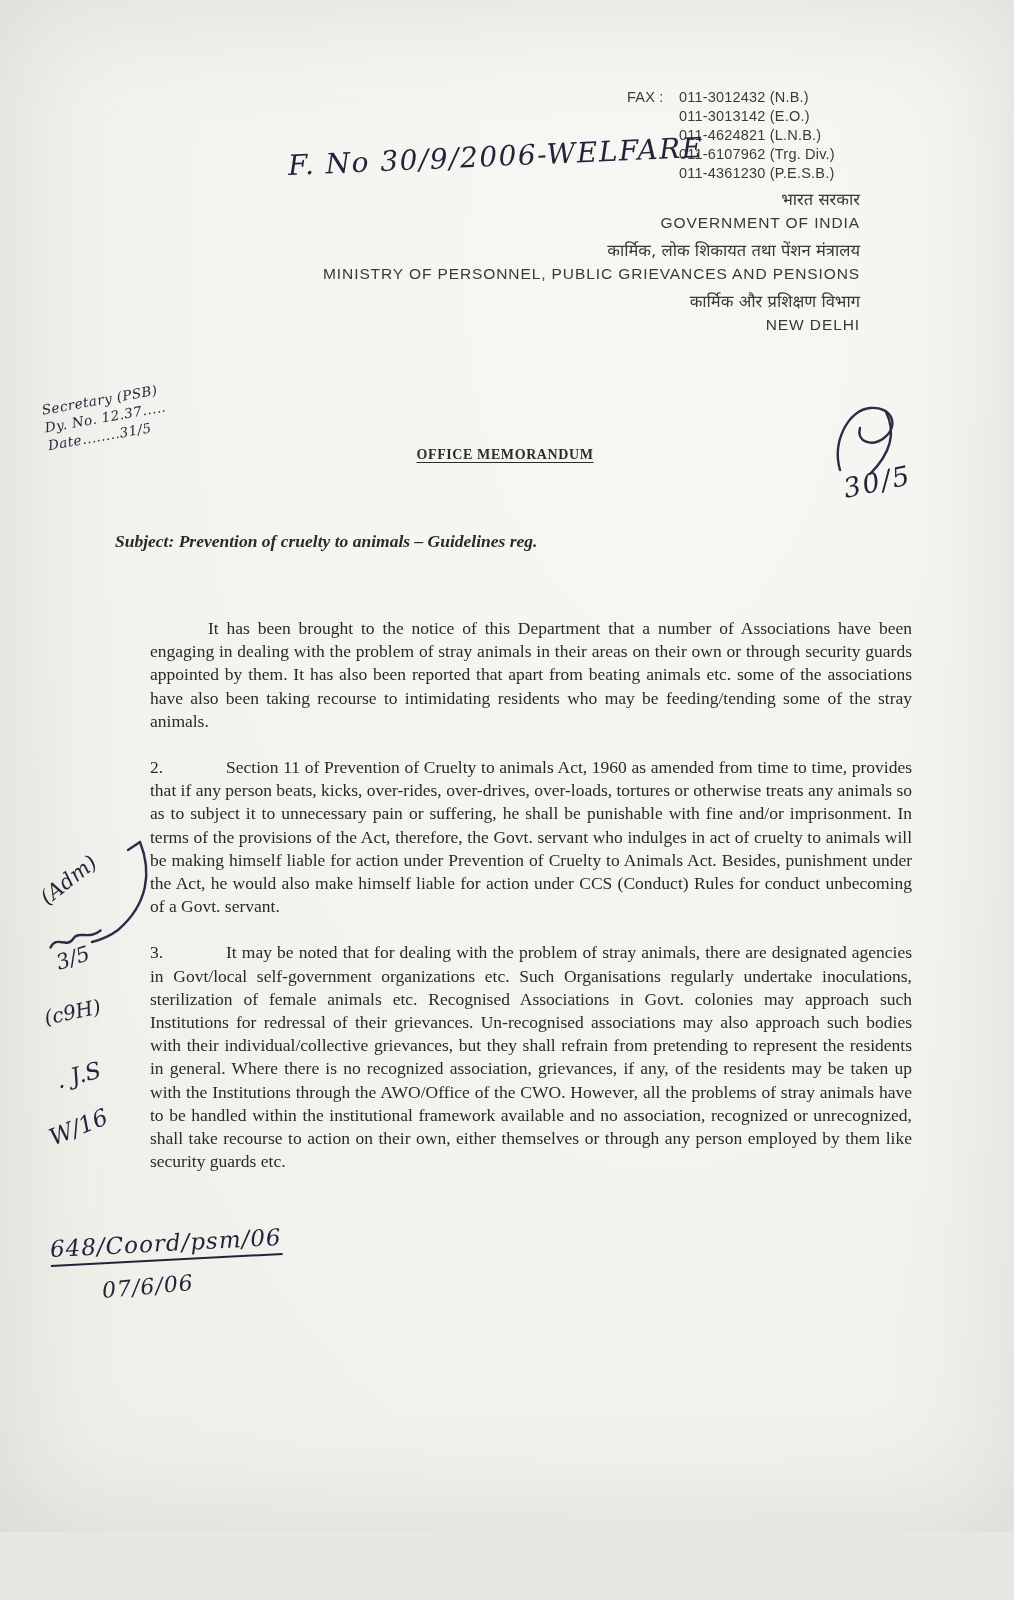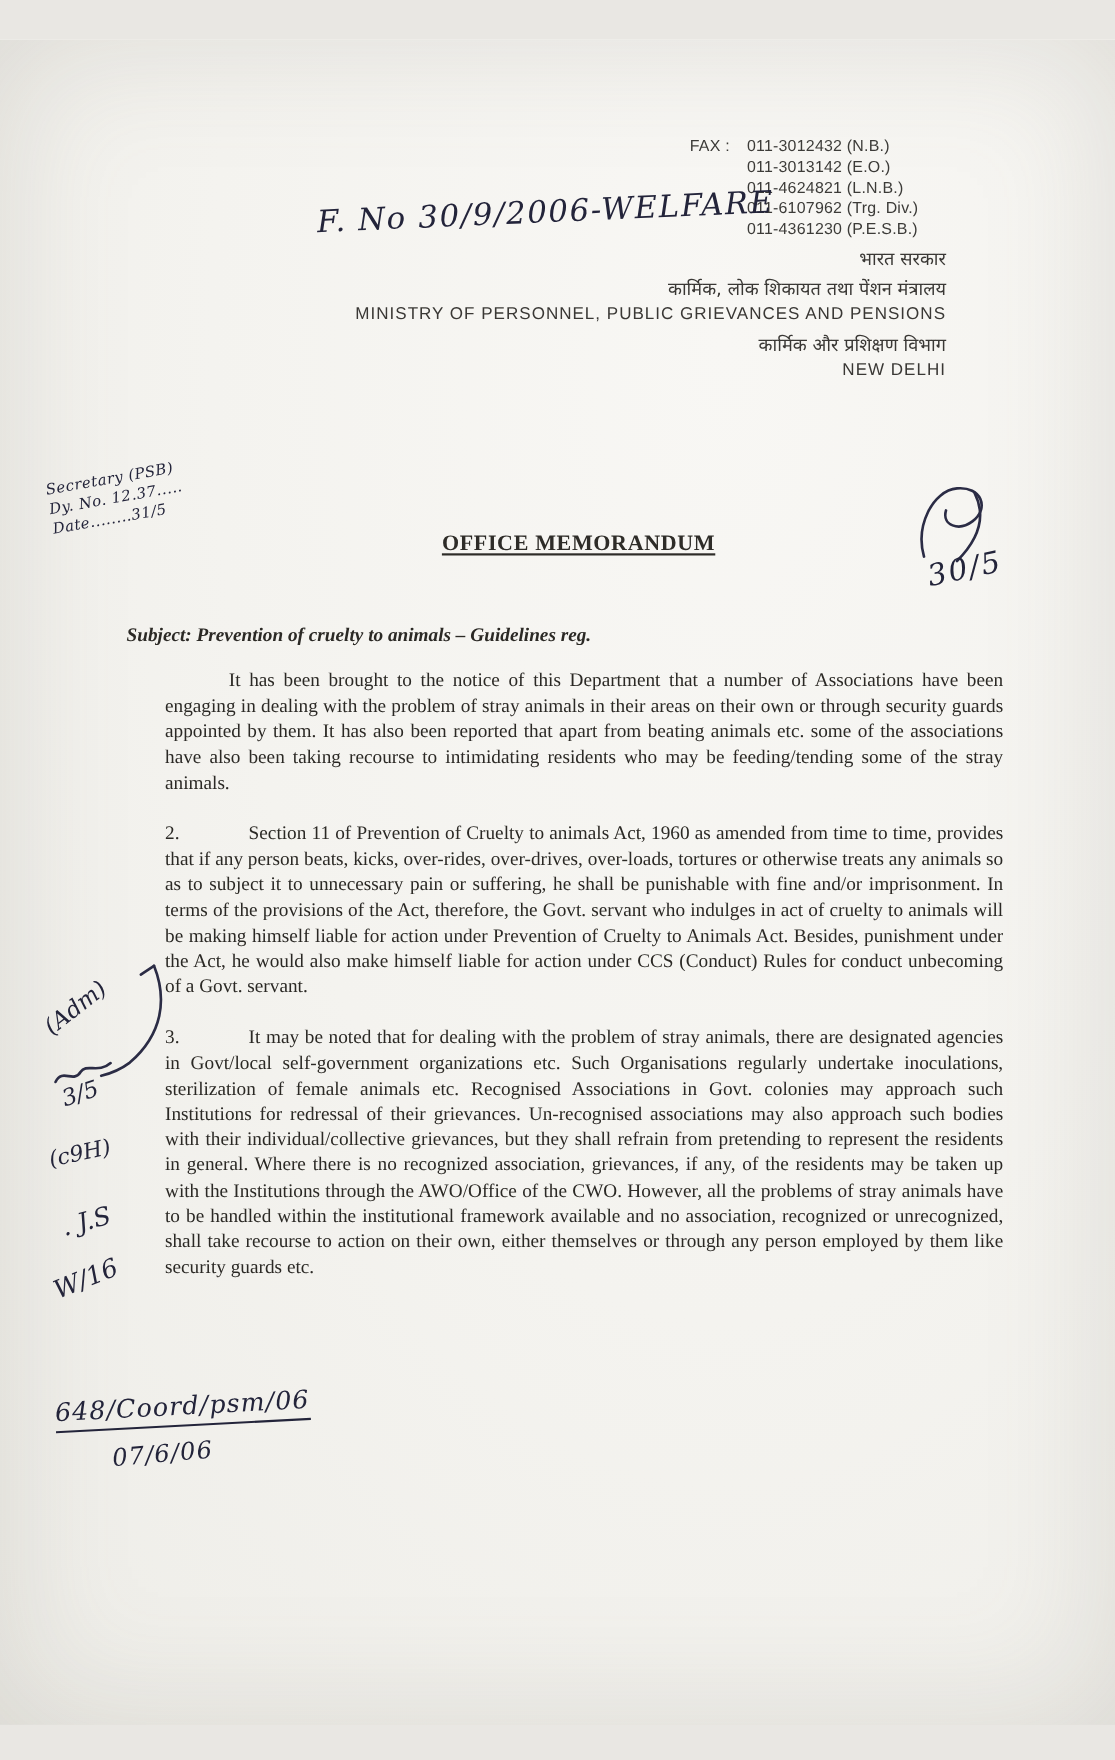--- a/index.html
+++ b/index.html
@@ -6,21 +6,20 @@
   html,body { width:1014px; }
   body {
     font-family:"Liberation Serif", serif;
     background:#e9e7e3;
   }
   .page {
     position:relative; width:1014px; height:1532px; overflow:hidden;
     background: radial-gradient(ellipse at 65% 18%, #f8f7f4 0%, #f4f3ef 50%, #eeede8 100%);
     box-shadow: inset 0 0 120px rgba(120,115,105,0.18);
     color:#2e2c28;
-    margin-top:36px;
   }
   .hw {
     font-family:"DejaVu Serif", serif;
     font-style:italic;
     color:#23243a;
   }
   
   .fax {
     position:absolute; left:627px; top:88px;
     font-family:"Liberation Sans", sans-serif;
@@ -54,38 +53,38 @@
   }
   
   .stamp {
     position:absolute; left:44px; top:390px;
     transform:rotate(-10deg);
     font-size:13.5px; line-height:18px; letter-spacing:0.5px;
     white-space:nowrap;
   }
   
   .title {
-    position:absolute; left:126px; top:447px; width:800px; text-align:center;
-    font-size:20px; font-weight:bold; letter-spacing:0.6px;
+    position:absolute; left:105px; top:447px; width:800px; text-align:center;
+    font-size:14px; font-weight:bold; letter-spacing:0.6px;
   }
   .title .u { text-decoration:underline; text-underline-offset:3px; }
   
   .sign-flourish { position:absolute; left:826px; top:402px; }
   .sign-text {
     position:absolute; left:843px; top:466px;
     font-size:27px; transform:rotate(-12deg); letter-spacing:2px; white-space:nowrap;
   }
   
   .subject {
     position:absolute; left:115px; top:531px; width:800px; 
     font-size:17.5px; font-weight:bold; color:#2b2925;font-style:italic;
   }
   
   .bodytext {
-    position:absolute; left:150px; top:571px; width:762px;
+    position:absolute; left:150px; top:617px; width:762px;
     font-size:17.5px; line-height:23.2px; text-align:justify; color:#2b2925;
   }
   .para { margin-bottom:23px; }
   .pnum { display:inline-block; width:76px; }
   .pnum-first { width:58px; }
   
   .margin-note { position:absolute; white-space:nowrap; }
   .mn-adm  { left:36px;  top:868px;  font-size:21px; transform:rotate(-38deg); }
   .mn-35   { left:56px;  top:946px;  font-size:21px; transform:rotate(-18deg); }
   .mn-c9h  { left:44px;  top:1000px; font-size:20px; transform:rotate(-12deg); }
@@ -115,20 +114,21 @@
     <div><span class="fax-label"></span><span>011-3013142 (E.O.)</span></div>
     <div><span class="fax-label"></span><span>011-4624821 (L.N.B.)</span></div>
     <div><span class="fax-label"></span><span>011-6107962 (Trg. Div.)</span></div>
     <div><span class="fax-label"></span><span>011-4361230 (P.E.S.B.)</span></div>
   </div>
 
   <div class="fileno hw">F. No 30/9/2006-WELFARE</div>
 
   <div class="letterhead">
     <div class="lh-hi">भारत सरकार</div>
+    <div class="lh-en">GOVERNMENT OF INDIA</div>
     <div class="lh-hi">कार्मिक, लोक शिकायत तथा पेंशन मंत्रालय</div>
     <div class="lh-en">MINISTRY OF PERSONNEL, PUBLIC GRIEVANCES AND PENSIONS</div>
     <div class="lh-hi">कार्मिक और प्रशिक्षण विभाग</div>
     <div class="lh-en">NEW DELHI</div>
   </div>
 
 
   <div class="stamp hw">
     <div>Secretary (PSB)</div>
     <div>Dy. No. 12.37.....</div>

